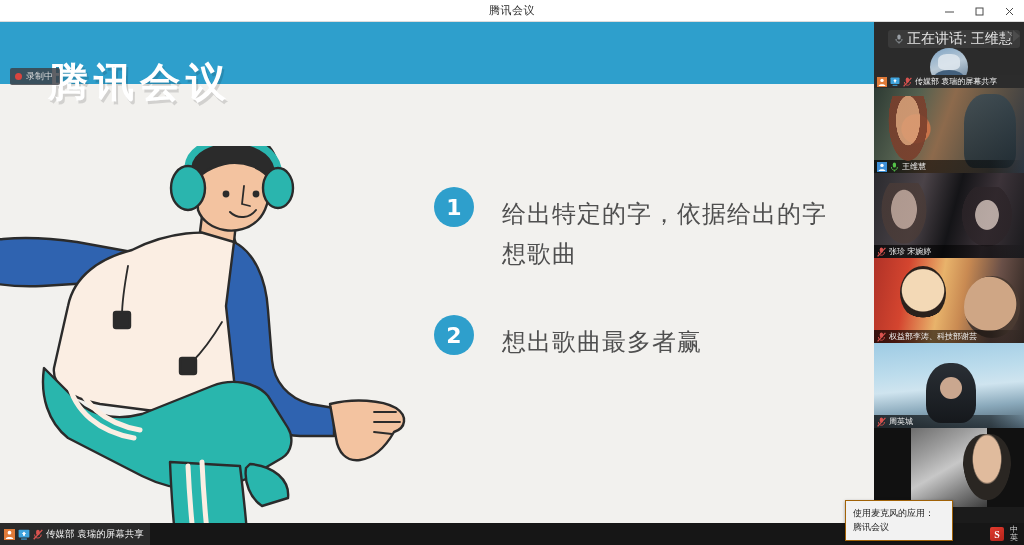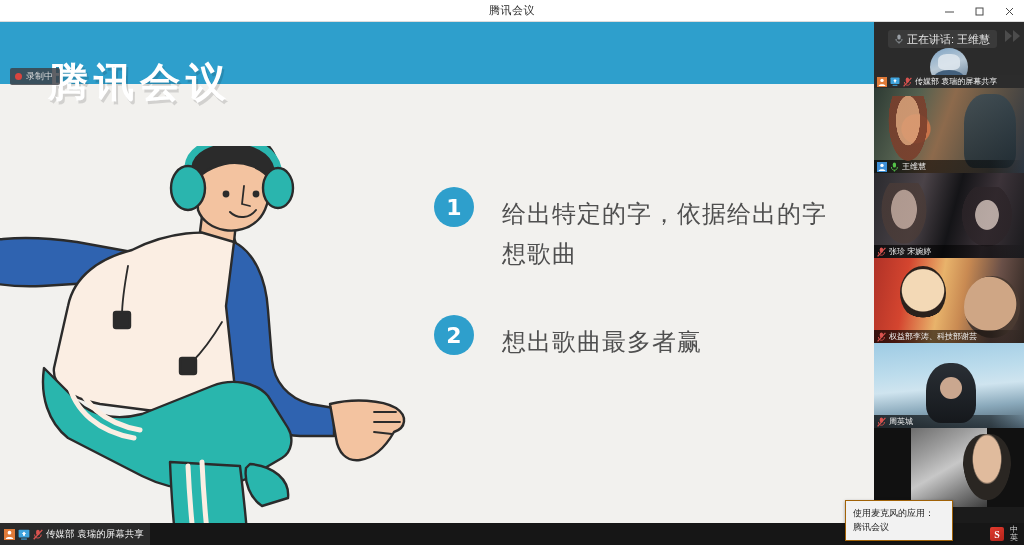--- a/index.html
+++ b/index.html
@@ -64,21 +64,21 @@
   .illo { position:absolute; left:-18px; top:124px; width:460px; height:400px; }
 
   
   .rail { position:absolute; top:0; left:874px; width:150px; height:501px; background:#1b1b1b; }
   .tile { position:relative; width:150px; overflow:hidden; background:#111; }
   .tile-speak { height:66px; background:#2b2b2b; }
   .speaking-pill {
     position:absolute; left:14px; top:8px; height:18px;
     display:flex; align-items:center; gap:4px;
     background:#3a3a3a; border-radius:3px; padding:0 7px;
-    font-size:11px; color:#e6e6e6; white-space:nowrap;
+    font-size:14px; color:#e6e6e6; white-space:nowrap;
   }
   .chev { position:absolute; right:4px; top:8px; display:flex; gap:1px; }
   .chev i { display:block; width:0;height:0; border-top:6px solid transparent;
             border-bottom:6px solid transparent; border-left:7px solid #4c4c4c; }
   .avatar-circle {
     position:absolute; left:56px; top:26px; width:38px; height:38px; border-radius:50%;
     overflow:hidden; background: linear-gradient(160deg,#7da3c4 0%,#b9c9d6 45%,#55708a 100%);
   }
   .avatar-circle .ac-hi { position:absolute; left:8px; top:6px; width:22px; height:16px;
                           background:#dfe7ee; border-radius:40% 40% 30% 30%; opacity:.85;}

